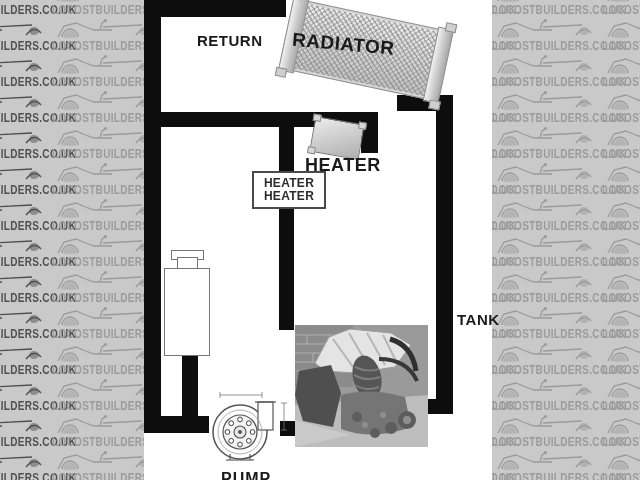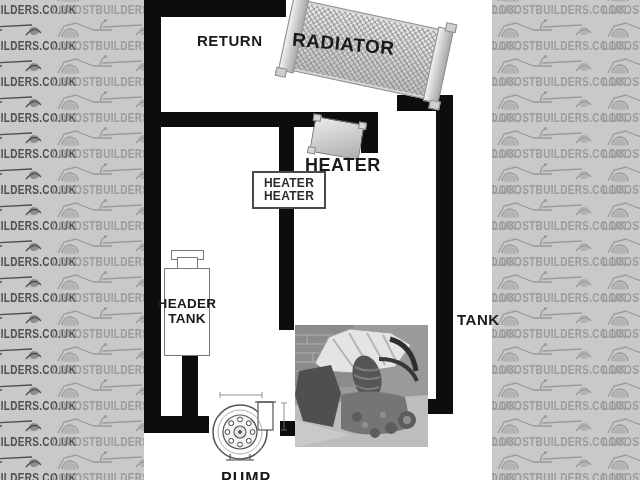--- a/index.html
+++ b/index.html
@@ -1460,24 +1460,20 @@
   <div class="lbl txt-heater">HEATER</div>
 
   <div class="layer3 valve-box">
     <div>HEATER</div>
     <div>HEATER</div>
   </div>
 
   <div class="layer3 tank-cap"></div>
   <div class="layer3 tank-neck"></div>
   <div class="layer3 tank-body"></div>
-  <div class="lbl tank-label">
-    <div>HEADER</div>
-    <div>TANK</div>
-  </div>
 
   <svg class="layer3" style="left:206px;top:388px" width="84" height="78" viewBox="0 0 84 78" xmlns="http://www.w3.org/2000/svg">
     <g stroke="#777" stroke-width="0.8" fill="none">
       <line x1="14" y1="7" x2="56" y2="7"></line>
         <line x1="14" y1="4" x2="14" y2="10"></line>
         <line x1="56" y1="4" x2="56" y2="10"></line>
       <line x1="78" y1="15" x2="78" y2="42"></line>
         <line x1="75" y1="15" x2="81" y2="15"></line>
         <line x1="75" y1="42" x2="81" y2="42"></line>
     </g>

